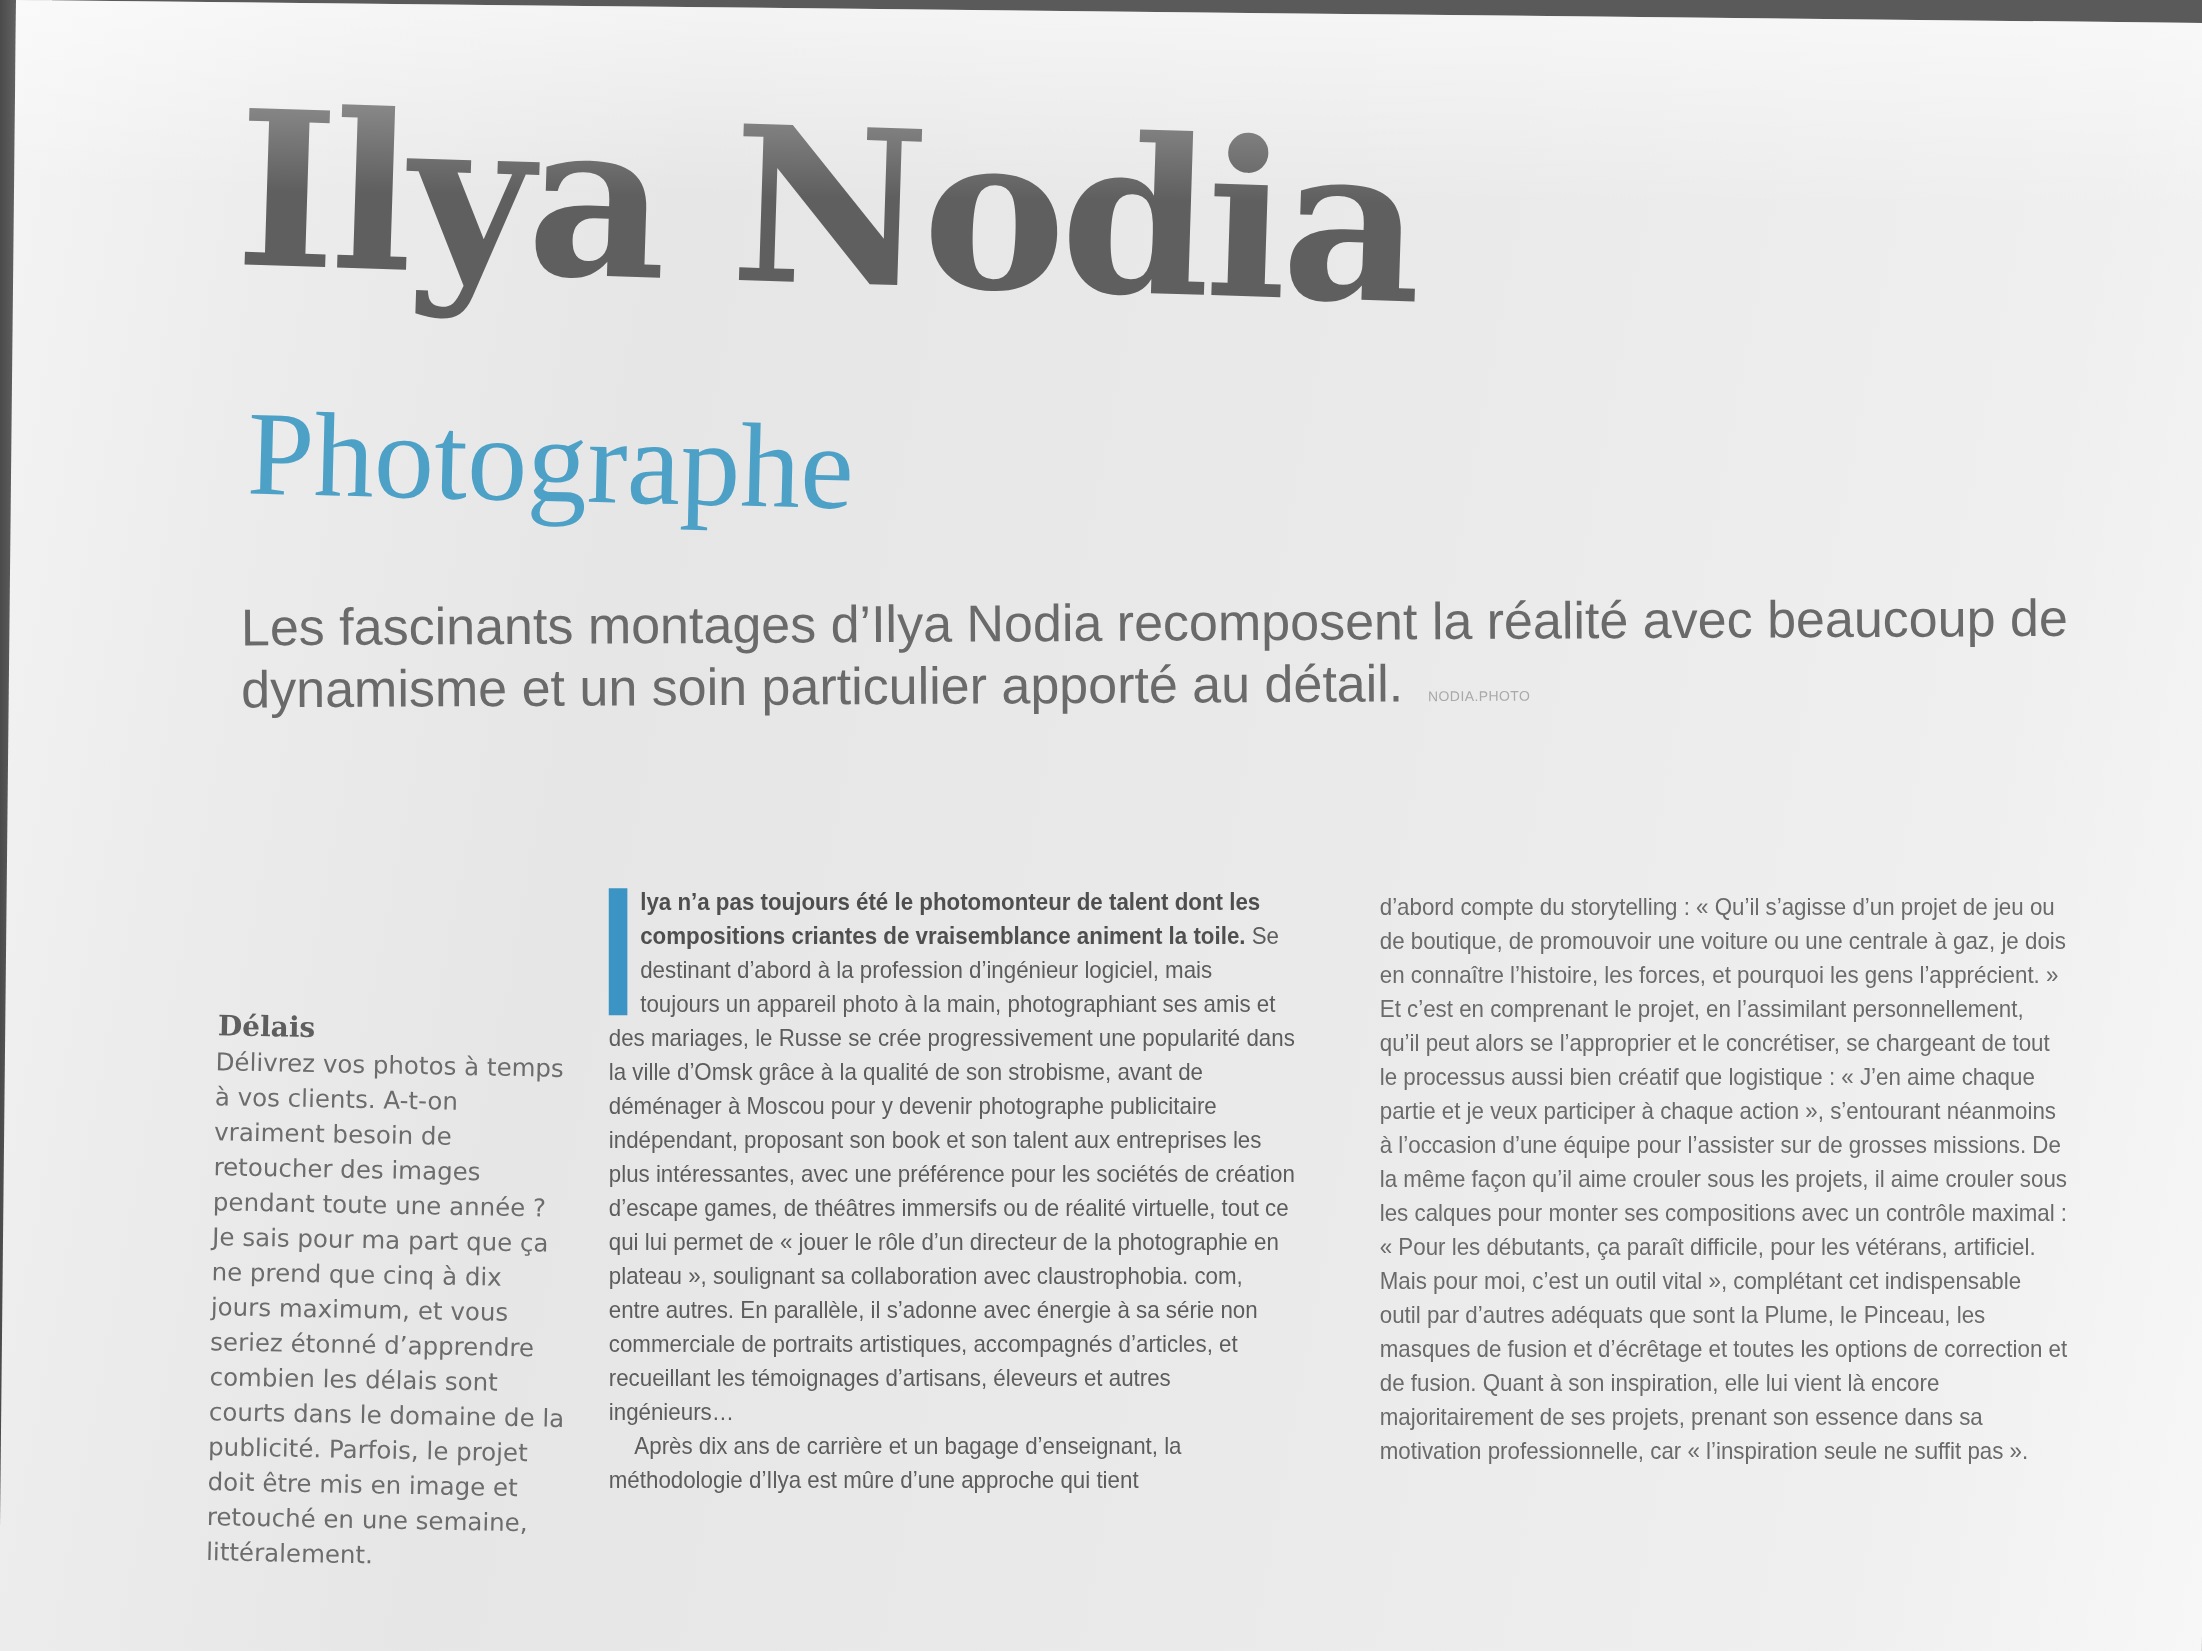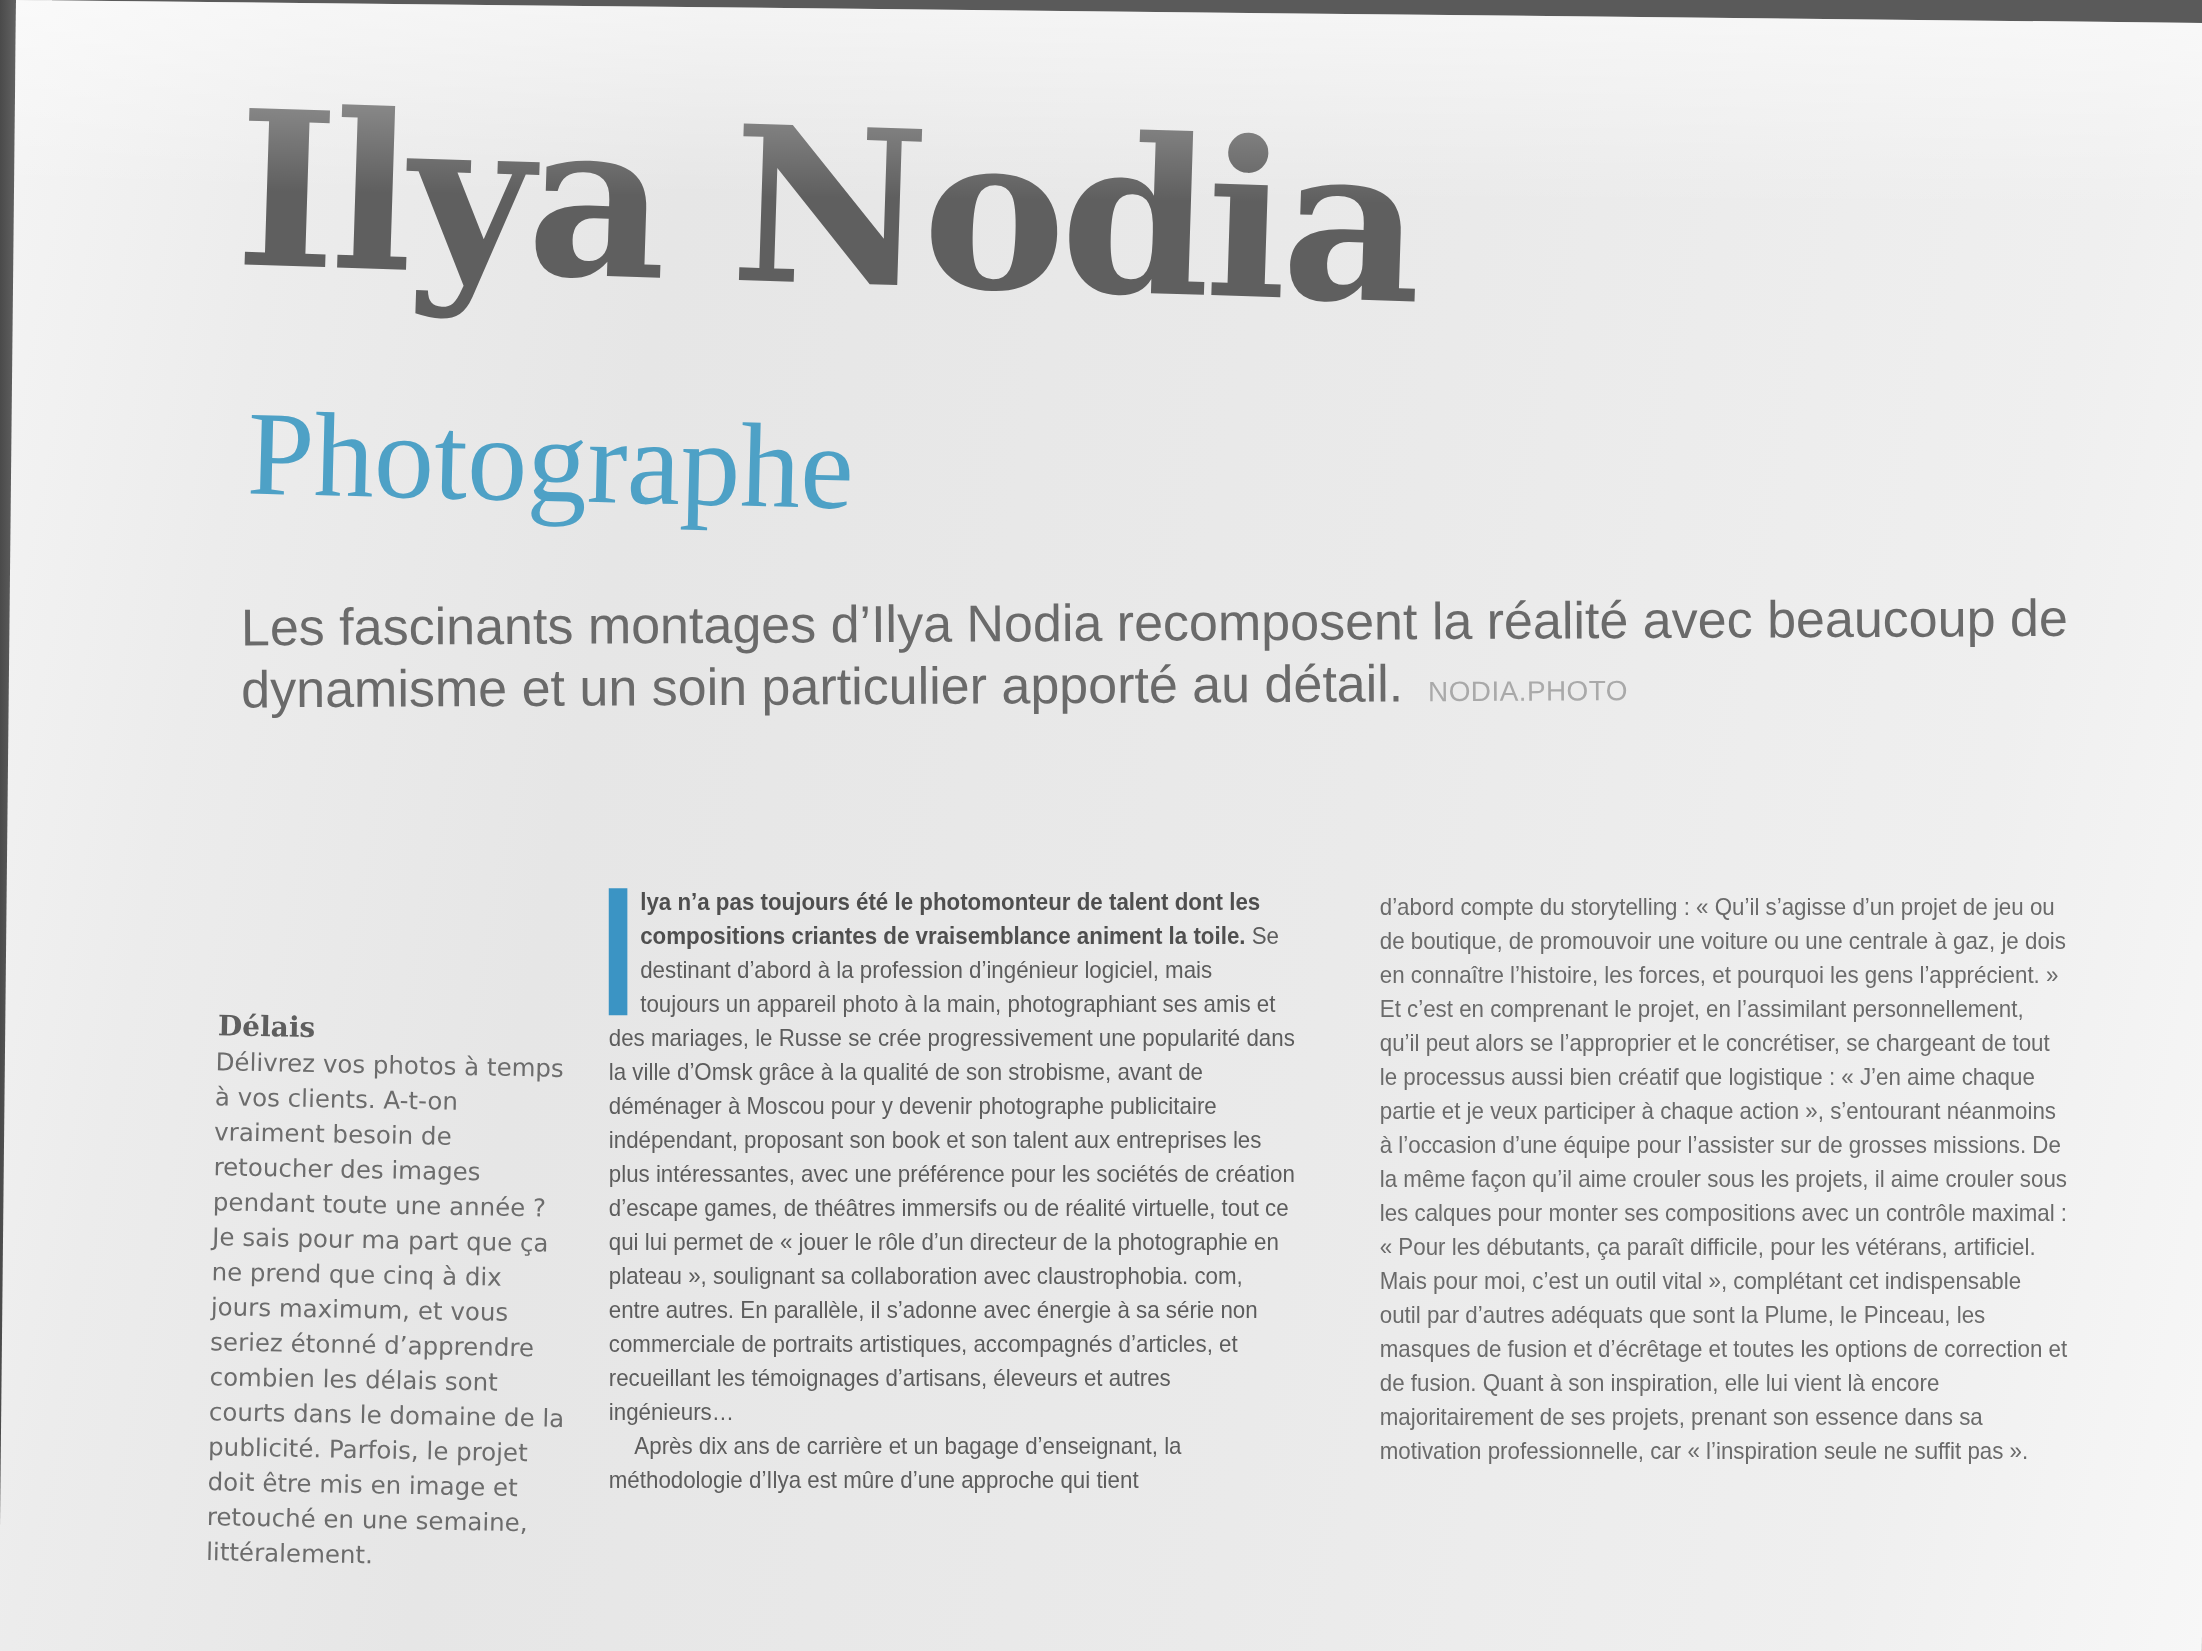--- a/index.html
+++ b/index.html
@@ -41,21 +41,21 @@
       margin: 0; font-weight: normal;
     }
     .lede {
       position: absolute; left: 231px; top: 594px; width: 1850px;
       font-family: "Liberation Sans", sans-serif;
       font-size: 52px; line-height: 62px; color: #6a6a6a;
       transform: rotate(-0.9deg); transform-origin: 0 0;
       margin: 0;
     }
     .credit {
-      font-size: 28px; color: #a9a9a9; letter-spacing: 0.4px; margin-left: 10.3px;
+      font-size: 14px; color: #a9a9a9; letter-spacing: 0.4px; margin-left: 10.3px;
       text-transform: uppercase;
     }
     .sidebar {
       position: absolute; left: 206px; top: 1007px; width: 361px;
       color: #6c6c6c;
       transform: rotate(0.5deg); transform-origin: 0 0;
     }
     .sidebar h3 {
       font-family: "DejaVu Serif", serif; font-weight: bold;
       font-size: 28px; margin: 0 0 1.7px 6.9px; color: #5e5e5e;

